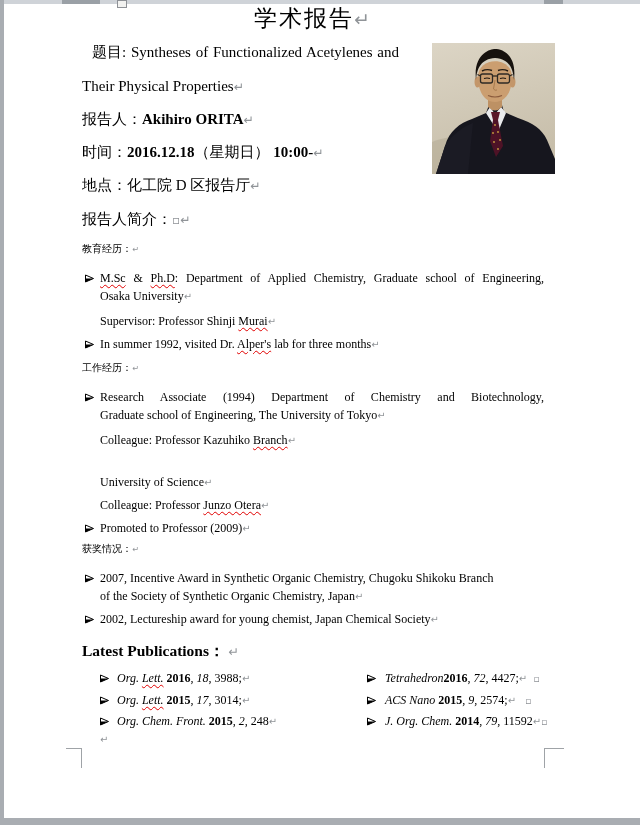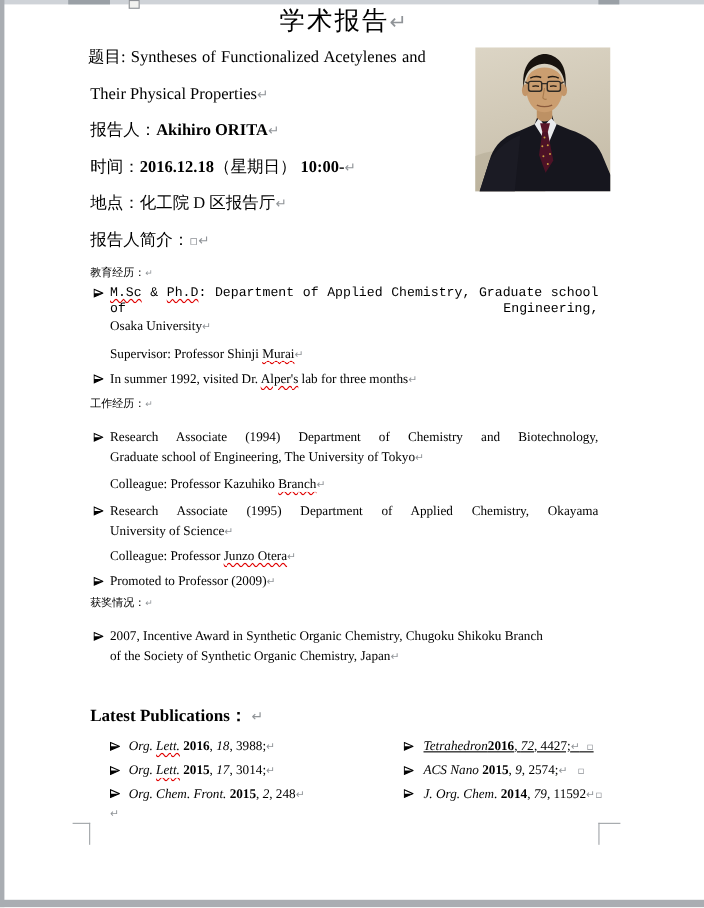--- a/index.html
+++ b/index.html
@@ -92,30 +92,30 @@
       <path d="M66 27.5 Q71 25.5 76 28" stroke="#241c14" stroke-width="1.4" fill="none"></path>
       <path d="M52 35.5 Q55 34.5 58 35.5" stroke="#1c140e" stroke-width="1.2" fill="none"></path>
       <path d="M68 35.5 Q71 34.5 74 35.5" stroke="#1c140e" stroke-width="1.2" fill="none"></path>
       <path d="M63 37 L61.5 46 Q63 48 65 47" stroke="#a87b4e" stroke-width="1" fill="none"></path>
       <path d="M56 52.5 Q63 55.5 70 52.5" stroke="#8a5a3c" stroke-width="1.2" fill="none"></path>
     </svg>
   </div>
 
   <div class="ln r23" style="left:82px;top:5px;width:462px;text-align:center;"><span class="zh">学术报告</span><span class="pm">↵</span></div>
 
-  <div class="ln r15" style="left:80px;top:44px;word-spacing:1px;"><span class="zh">题目</span><span>: Syntheses of Functionalized Acetylenes and</span></div>
+  <div class="ln r15" style="left:92px;top:44px;word-spacing:1px;"><span class="zh">题目</span><span>: Syntheses of Functionalized Acetylenes and</span></div>
   <div class="ln r15" style="left:82px;top:78px;"><span>Their Physical Properties</span><span class="pm">↵</span></div>
   <div class="ln r15" style="left:82px;top:111px;"><span class="zh">报告人：</span><span class="b">Akihiro ORITA</span><span class="pm">↵</span></div>
   <div class="ln r15" style="left:82px;top:144px;"><span class="zh">时间：</span><span class="b">2016.12.18</span><span class="zh">（星期日）</span><span class="b">&nbsp;10:00-</span><span class="pm">↵</span></div>
   <div class="ln r15" style="left:82px;top:177px;"><span class="zh">地点：化工院 D 区报告厅</span><span class="pm">↵</span></div>
   <div class="ln r15" style="left:82px;top:211px;"><span class="zh">报告人简介：</span><span class="sqm">▫</span><span class="pm">↵</span></div>
 
   <div class="ln r14" style="left:82px;top:243px;"><span class="zh">教育经历：</span><span class="pm">↵</span></div>
 
-  <div class="ln r12 rjust" style="left:100px;top:259px;font-family:Liberation Mono, monospace;">
+  <div class="ln r12 rjust" style="left:100px;top:271px;">
     <span class="blt">
         <svg width="9" height="9" viewBox="0 0 9 9">
           <path d="M0.5 1 L8.5 4.5 L0.5 8 Z" fill="#fff" stroke="#000" stroke-width="1"></path>
           <path d="M0.5 4.5 L8.5 4.5 L0.5 8 Z" fill="#000"></path>
         </svg>
       </span>
   <span class="sp">M.Sc</span><span> &amp; </span><span class="sp">Ph.D</span><span>: Department of Applied Chemistry, Graduate school of Engineering,</span></div>
   <div class="ln r12" style="left:100px;top:289px;"><span>Osaka University</span><span class="pm">↵</span></div>
   <div class="ln r12" style="left:100px;top:314px;"><span>Supervisor: Professor Shinji </span><span class="sp">Murai</span><span class="pm">↵</span></div>
   <div class="ln r12" style="left:100px;top:337px;">
@@ -132,28 +132,20 @@
   <div class="ln r12 rjust" style="left:100px;top:390px;">
     <span class="blt">
         <svg width="9" height="9" viewBox="0 0 9 9">
           <path d="M0.5 1 L8.5 4.5 L0.5 8 Z" fill="#fff" stroke="#000" stroke-width="1"></path>
           <path d="M0.5 4.5 L8.5 4.5 L0.5 8 Z" fill="#000"></path>
         </svg>
       </span>
   <span>Research Associate (1994) Department of Chemistry and Biotechnology,</span></div>
   <div class="ln r12" style="left:100px;top:408px;"><span>Graduate school of Engineering, The University of Tokyo</span><span class="pm">↵</span></div>
   <div class="ln r12" style="left:100px;top:433px;"><span>Colleague: Professor Kazuhiko </span><span class="sp">Branch</span><span class="pm">↵</span></div>
-  <div class="ln r12 rjust" style="left:100px;top:457px;">
-    <span class="blt">
-        <svg width="9" height="9" viewBox="0 0 9 9">
-          <path d="M0.5 1 L8.5 4.5 L0.5 8 Z" fill="#fff" stroke="#000" stroke-width="1"></path>
-          <path d="M0.5 4.5 L8.5 4.5 L0.5 8 Z" fill="#000"></path>
-        </svg>
-      </span>
-  <span>Research Associate (1995) Department of Applied Chemistry, Okayama</span></div>
   <div class="ln r12" style="left:100px;top:475px;"><span>University of Science</span><span class="pm">↵</span></div>
   <div class="ln r12" style="left:100px;top:498px;"><span>Colleague: Professor </span><span class="sp">Junzo Otera</span><span class="pm">↵</span></div>
   <div class="ln r12" style="left:100px;top:521px;">
     <span class="blt">
         <svg width="9" height="9" viewBox="0 0 9 9">
           <path d="M0.5 1 L8.5 4.5 L0.5 8 Z" fill="#fff" stroke="#000" stroke-width="1"></path>
           <path d="M0.5 4.5 L8.5 4.5 L0.5 8 Z" fill="#000"></path>
         </svg>
       </span>
   <span>Promoted to Professor (2009)</span><span class="pm">↵</span></div>
@@ -162,20 +154,28 @@
 
   <div class="ln r12" style="left:100px;top:571px;">
     <span class="blt">
         <svg width="9" height="9" viewBox="0 0 9 9">
           <path d="M0.5 1 L8.5 4.5 L0.5 8 Z" fill="#fff" stroke="#000" stroke-width="1"></path>
           <path d="M0.5 4.5 L8.5 4.5 L0.5 8 Z" fill="#000"></path>
         </svg>
       </span>
   <span>2007, Incentive Award in Synthetic Organic Chemistry, Chugoku Shikoku Branch</span></div>
   <div class="ln r12" style="left:100px;top:589px;"><span>of the Society of Synthetic Organic Chemistry, Japan</span><span class="pm">↵</span></div>
+  <div class="ln r12" style="left:100px;top:612px;">
+    <span class="blt">
+        <svg width="9" height="9" viewBox="0 0 9 9">
+          <path d="M0.5 1 L8.5 4.5 L0.5 8 Z" fill="#fff" stroke="#000" stroke-width="1"></path>
+          <path d="M0.5 4.5 L8.5 4.5 L0.5 8 Z" fill="#000"></path>
+        </svg>
+      </span>
+  <span>2002, Lectureship award for young chemist, Japan Chemical Society</span><span class="pm">↵</span></div>
 
   <div class="ln r155" style="left:82px;top:642px;"><span class="b">Latest Publications：</span><span class="pm">&nbsp;↵</span></div>
 
   <div class="ln r12" style="left:117px;top:671px;">
     <span class="blt" style="left:-17px;">
         <svg width="9" height="9" viewBox="0 0 9 9">
           <path d="M0.5 1 L8.5 4.5 L0.5 8 Z" fill="#fff" stroke="#000" stroke-width="1"></path>
           <path d="M0.5 4.5 L8.5 4.5 L0.5 8 Z" fill="#000"></path>
         </svg>
       </span>
@@ -189,21 +189,21 @@
       </span>
   <span class="i">Org. </span><span class="i sp">Lett.</span><span> </span><span class="b">2015</span><span>, </span><span class="i">17</span><span>, 3014;</span><span class="pm">↵</span></div>
   <div class="ln r12" style="left:117px;top:714px;">
     <span class="blt" style="left:-17px;">
         <svg width="9" height="9" viewBox="0 0 9 9">
           <path d="M0.5 1 L8.5 4.5 L0.5 8 Z" fill="#fff" stroke="#000" stroke-width="1"></path>
           <path d="M0.5 4.5 L8.5 4.5 L0.5 8 Z" fill="#000"></path>
         </svg>
       </span>
   <span class="i">Org. Chem. Front. </span><span class="b">2015</span><span>, </span><span class="i">2</span><span>, 248</span><span class="pm">↵</span></div>
-  <div class="ln r12" style="left:385px;top:671px;text-decoration:underline;">
+  <div class="ln r12" style="left:385px;top:671px;">
     <span class="blt" style="left:-18px;">
         <svg width="9" height="9" viewBox="0 0 9 9">
           <path d="M0.5 1 L8.5 4.5 L0.5 8 Z" fill="#fff" stroke="#000" stroke-width="1"></path>
           <path d="M0.5 4.5 L8.5 4.5 L0.5 8 Z" fill="#000"></path>
         </svg>
       </span>
   <span class="i">Tetrahedron</span><span class="b">2016</span><span>, </span><span class="i">72</span><span>, 4427;</span><span class="pm">↵</span><span class="sqm">&nbsp;&nbsp;▫</span></div>
   <div class="ln r12" style="left:385px;top:693px;">
     <span class="blt" style="left:-18px;">
         <svg width="9" height="9" viewBox="0 0 9 9">

